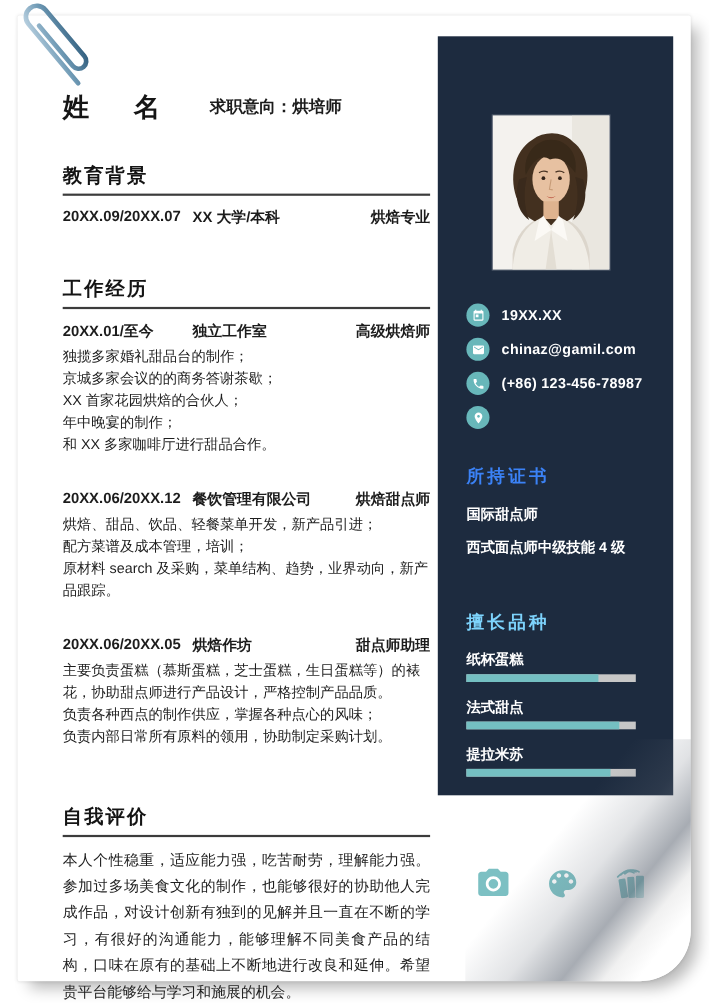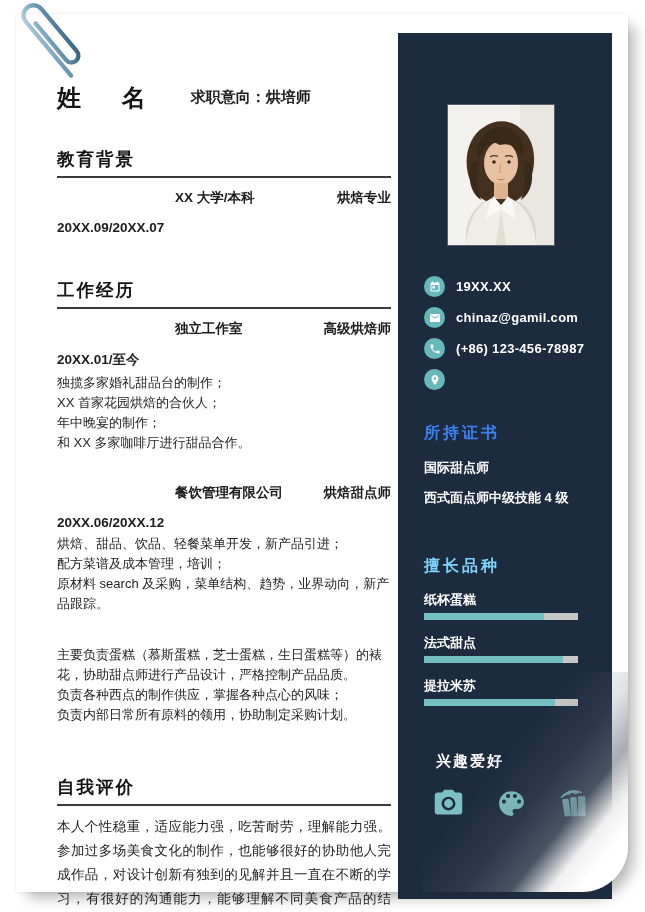--- a/index.html
+++ b/index.html
@@ -26,36 +26,36 @@
   .left-col { position:absolute; left:41px; top:0; width:334px; }
   .name-row { margin-top:72px; display:flex; align-items:flex-end; gap:44px; }
   .name { font-size:24px; font-weight:bold; color:#151515; word-spacing:32px; letter-spacing:1px; line-height:1; }
   .intent { font-size:15px; font-weight:bold; padding-bottom:3px; }
 
   .sec-title { font-size:17.5px; font-weight:bold; color:#141414; letter-spacing:2px; }
   .rule { border-bottom:2px solid #3c3c3c; margin-top:5px; }
 
   .sec-edu { margin-top:37px; }
   .row3 { display:flex; font-size:13.5px; font-weight:bold; margin-top:11px; }
-  .c-date { width:118px; flex:none;margin-top:31px; }
+  .c-date { width:118px; flex:none; }
   .c-org  { flex:1; }
   .c-role { flex:none; text-align:right; }
 
   .sec-work { margin-top:43px; }
   .job { margin-top:11px; }
   .job + .job { margin-top:31px; }
   .job-lines { font-size:13px; line-height:20px; margin-top:4px; color:#1e1e1e; }
   .job-lines div { margin-top:0; }
 
   .sec-eval { margin-top:50px; }
   .eval-text { margin-top:9px; font-size:13.5px; line-height:24px; text-align:justify; color:#1e1e1e; }
 
   
   .sidebar {
-    position:absolute; left:382px; top:19px; width:214px; height:866px;
+    position:absolute; left:382px; top:19px; width:214px; height:690px;
     background:#1d2b3f; color:#ffffff; padding:0 0 0 26px;
   }
   .photo { width:106px; height:140px; margin:72px 0 0 24px; background:#f3f1ed; outline:1px solid rgba(255,255,255,.25); }
   .photo svg { display:block; width:100%; height:100%; }
 
   .contacts { list-style:none; margin-top:26px; }
   .contact { display:flex; align-items:center; height:31px; }
   .c-ic { width:21px; height:21px; border-radius:50%; background:#68b7ba; flex:none;
           display:flex; align-items:center; justify-content:center; }
   .c-ic svg { width:12px; height:12px; display:block; }
@@ -116,40 +116,46 @@
         <div class="rule"></div>
 
         <div class="job">
           <div class="row3">
             <span class="c-date">20XX.01/至今</span>
             <span class="c-org">独立工作室</span>
             <span class="c-role">高级烘焙师</span>
           </div>
           <div class="job-lines">
             <div>独揽多家婚礼甜品台的制作；</div>
+            <div>京城多家会议的的商务答谢茶歇；</div>
             <div>XX 首家花园烘焙的合伙人；</div>
             <div>年中晚宴的制作；</div>
             <div>和 XX 多家咖啡厅进行甜品合作。</div>
           </div>
         </div>
 
         <div class="job">
           <div class="row3">
             <span class="c-date">20XX.06/20XX.12</span>
             <span class="c-org">餐饮管理有限公司</span>
             <span class="c-role">烘焙甜点师</span>
           </div>
           <div class="job-lines">
             <div>烘焙、甜品、饮品、轻餐菜单开发，新产品引进；</div>
             <div>配方菜谱及成本管理，培训；</div>
             <div>原材料 search 及采购，菜单结构、趋势，业界动向，新产品跟踪。</div>
           </div>
         </div>
 
         <div class="job">
+          <div class="row3">
+            <span class="c-date">20XX.06/20XX.05</span>
+            <span class="c-org">烘焙作坊</span>
+            <span class="c-role">甜点师助理</span>
+          </div>
           <div class="job-lines">
             <div>主要负责蛋糕（慕斯蛋糕，芝士蛋糕，生日蛋糕等）的裱花，协助甜点师进行产品设计，严格控制产品品质。</div>
             <div>负责各种西点的制作供应，掌握各种点心的风味；</div>
             <div>负责内部日常所有原料的领用，协助制定采购计划。</div>
           </div>
         </div>
       </div>
 
       <div class="sec-eval">
         <div class="sec-title">自我评价</div>

